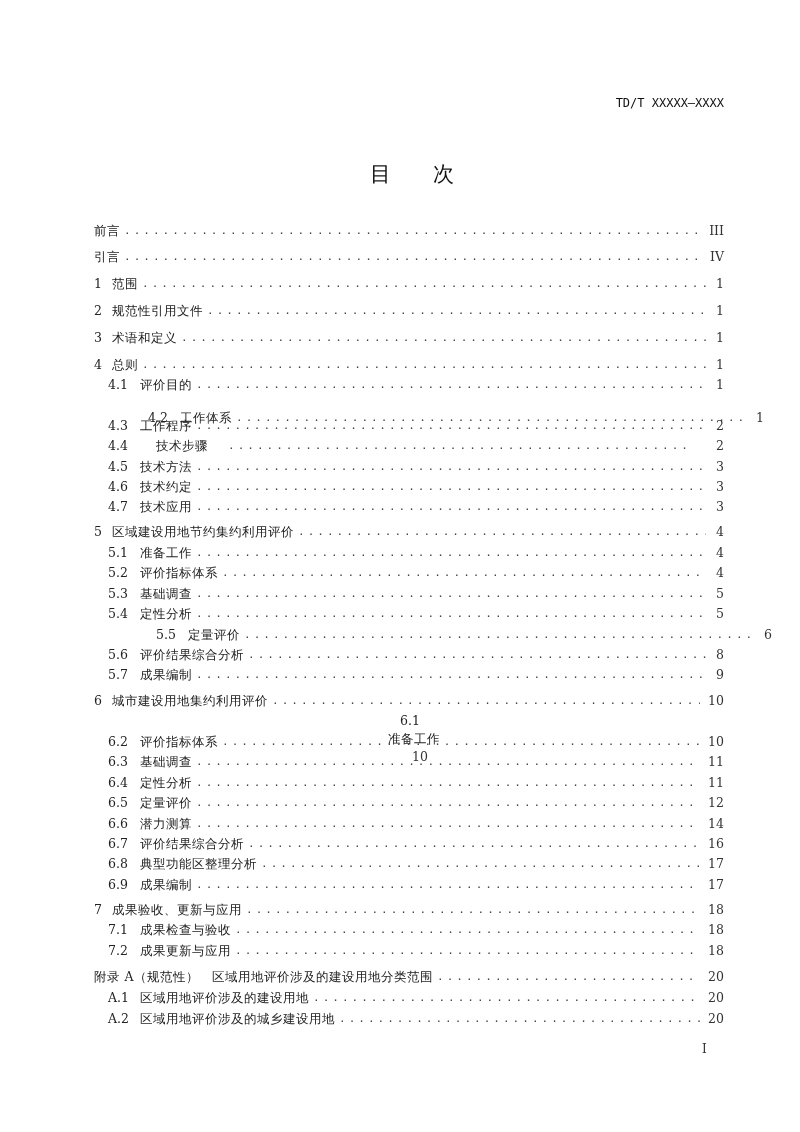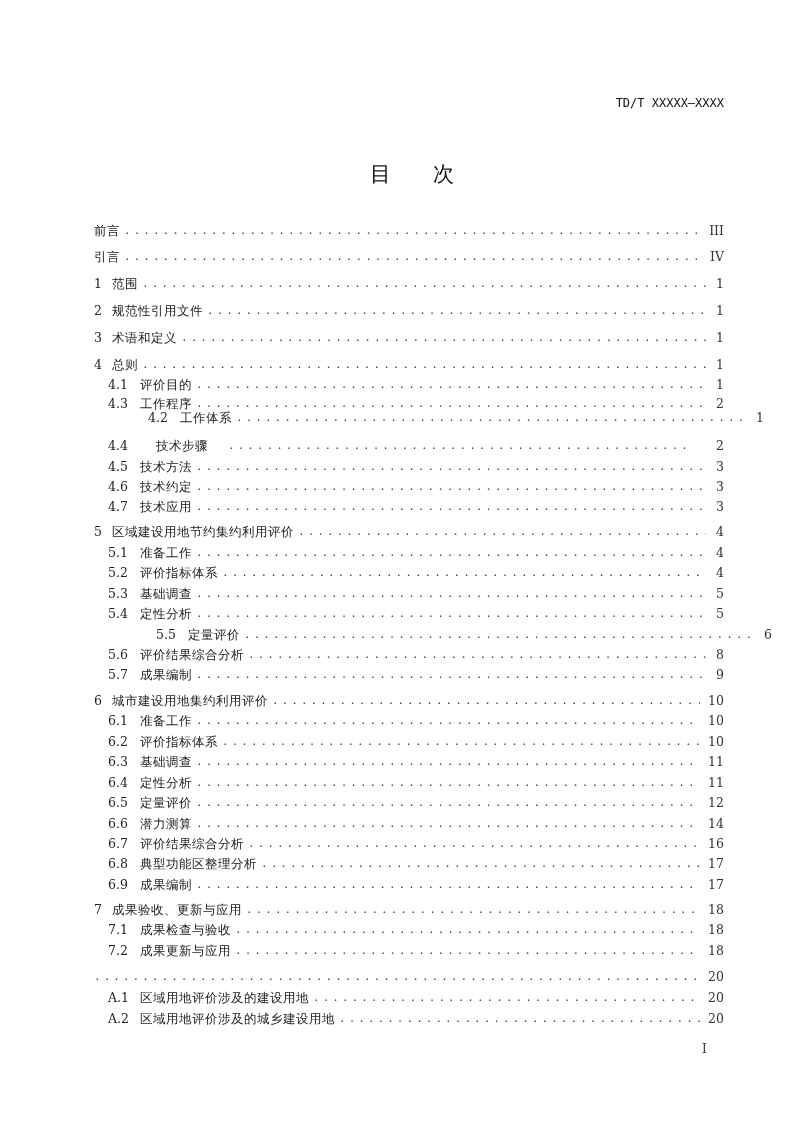--- a/index.html
+++ b/index.html
@@ -70,21 +70,21 @@
       <span class="label">评价目的</span>
       <span class="dots"></span>
       <span class="page">1</span>
     </div>
     <div class="row sub" style="top: 409px; margin-left: 40px;">
       <span class="num">4.2</span>
       <span class="label">工作体系</span>
       <span class="dots"></span>
       <span class="page">1</span>
     </div>
-    <div class="row sub" style="top: 395px; justify-content: flex-end;">
+    <div class="row sub" style="top: 417px; justify-content: flex-end;">
       <span class="num">4.3</span>
       <span class="label">工作程序</span>
       <span class="dots"></span>
       <span class="page">2</span>
     </div>
     <div class="row sub" style="top: 437px; gap: 16px;">
       <span class="num">4.4</span>
       <span class="label">技术步骤</span>
       <span class="dots"></span>
       <span class="page">2</span>
@@ -154,21 +154,21 @@
       <span class="label">成果编制</span>
       <span class="dots"></span>
       <span class="page">9</span>
     </div>
     <div class="row top" style="top: 692px;">
       <span class="num">6</span>
       <span class="label">城市建设用地集约利用评价</span>
       <span class="dots"></span>
       <span class="page">10</span>
     </div>
-    <div class="row sub" style="top: 712px;">
+    <div class="row sub" style="top: 712px; flex-direction: column;">
       <span class="num">6.1</span>
       <span class="label">准备工作</span>
       <span class="dots"></span>
       <span class="page">10</span>
     </div>
     <div class="row sub" style="top: 733px;">
       <span class="num">6.2</span>
       <span class="label">评价指标体系</span>
       <span class="dots"></span>
       <span class="page">10</span>
@@ -227,20 +227,21 @@
       <span class="dots"></span>
       <span class="page">18</span>
     </div>
     <div class="row sub" style="top: 942px;">
       <span class="num">7.2</span>
       <span class="label">成果更新与应用</span>
       <span class="dots"></span>
       <span class="page">18</span>
     </div>
     <div class="row top" style="top: 968px;">
+      <span class="label">附录 A（规范性）　区域用地评价涉及的建设用地分类范围</span>
       <span class="dots"></span>
       <span class="page">20</span>
     </div>
     <div class="row sub" style="top: 989px;">
       <span class="num">A.1</span>
       <span class="label">区域用地评价涉及的建设用地</span>
       <span class="dots"></span>
       <span class="page">20</span>
     </div>
     <div class="row sub" style="top: 1010px;">

